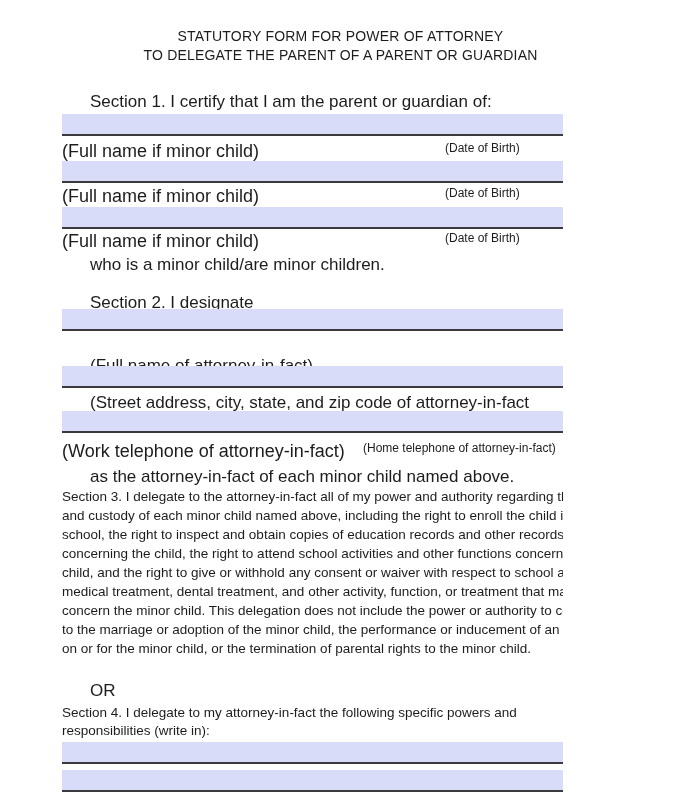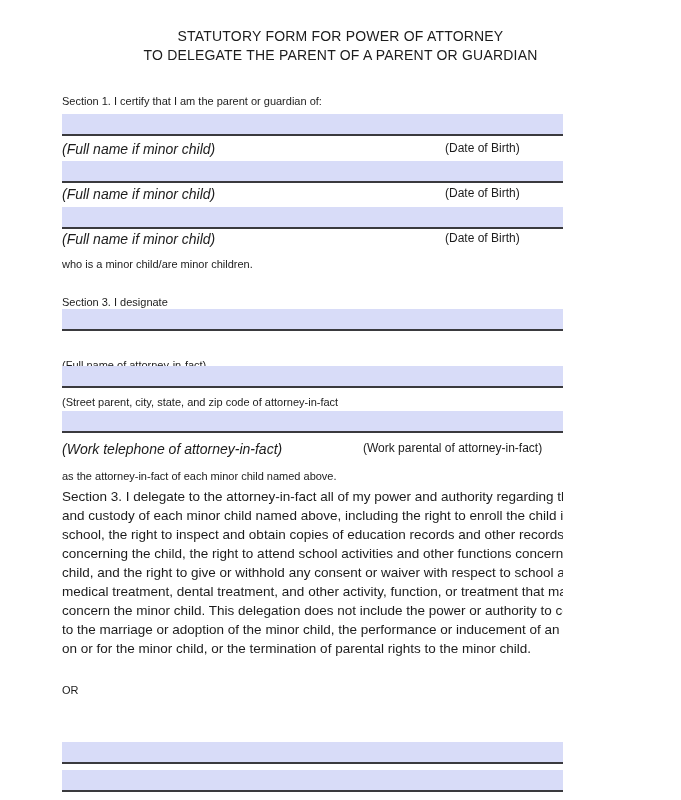--- a/index.html
+++ b/index.html
@@ -16,35 +16,35 @@
     font-family:"Liberation Sans","DejaVu Sans",sans-serif;
     color:var(--text);
     overflow:hidden;
   }
   .abs{position:absolute;left:62px;}
   .title{
     position:absolute;top:27px;left:0;width:681px;
     text-align:center;font-size:14px;line-height:19px;
     letter-spacing:.2px;white-space:nowrap;
   }
-  .txt{font-size:11px;line-height:17px;white-space:nowrap;}
+  .txt{font-size:17px;line-height:17px;white-space:nowrap;margin-left:28px;}
   .para{font-size:13.5px;line-height:19px;white-space:normal;}
   .field{
     position:absolute;left:62px;
     box-sizing:border-box;
     width:527px;height:22px;
     background:var(--field-bg);
     border:none;
     border-bottom:2px solid var(--field-underline);
     padding:1px 4px;
     font-family:inherit;font-size:13.5px;color:var(--text);
     outline:none;border-radius:0;
   }
   .lblrow{position:absolute;left:62px;width:552px;height:17px;}
-  .lblrow .first{position:absolute;left:0;top:0;font-size:14px;white-space:nowrap;font-style:italic;}
+  .lblrow .first{position:absolute;left:0;top:0;font-size:18px;white-space:nowrap;}
   .lblrow .second{position:absolute;top:0;font-size:12px;white-space:nowrap;}
   .pos-dob{left:383px;}
   .pos-work{left:301px;}
   .comma{position:absolute;left:583px;top:318px;font-size:13.5px;}
 </style>
 </head>
 <body>
 
 <div class="page">
 
@@ -68,38 +68,39 @@
   </div>
 
   <input type="text" class="field" style="top: 207px;" value="">
   <div class="lblrow" style="top:231px">
     <span class="first">(Full name if minor child)</span>
     <span class="second pos-dob">(Date of Birth)</span>
   </div>
 
   <div class="abs txt" style="top:256px">who is a minor child/are minor children.</div>
 
-  <div class="abs txt" style="top:294px">Section 3. I designate</div>
+  <div class="abs txt" style="top:294px">Section 2. I designate</div>
 
   <input type="text" class="field" style="top: 309px; width: 518px;" value="">
   <span class="comma">,</span>
   <div class="abs txt" style="top:357px">(Full name of attorney-in-fact)</div>
 
   <input type="text" class="field" style="top: 366px;" value="">
-  <div class="abs txt" style="top:394px">(Street parent, city, state, and zip code of attorney-in-fact</div>
+  <div class="abs txt" style="top:394px">(Street address, city, state, and zip code of attorney-in-fact</div>
 
   <input type="text" class="field" style="top: 411px;" value="">
   <div class="lblrow" style="top:441px">
     <span class="first">(Work telephone of attorney-in-fact)</span>
-    <span class="second pos-work">(Work parental of attorney-in-fact)</span>
+    <span class="second pos-work">(Home telephone of attorney-in-fact)</span>
   </div>
 
   <div class="abs txt" style="top:468px">as the attorney-in-fact of each minor child named above.</div>
 
   <div class="abs para" style="top:487px;width:552px">Section 3. I delegate to the attorney-in-fact all of my power and authority regarding the care and custody of each minor child named above, including the right to enroll the child in school, the right to inspect and obtain copies of education records and other records concerning the child, the right to attend school activities and other functions concerning the child, and the right to give or withhold any consent or waiver with respect to school activities, medical treatment, dental treatment, and other activity, function, or treatment that may concern the minor child. This delegation does not include the power or authority to consent to the marriage or adoption of the minor child, the performance or inducement of an abortion on or for the minor child, or the termination of parental rights to the minor child.</div>
 
   <div class="abs txt" style="top:682px">OR</div>
 
+  <div class="abs para" style="top:704px;width:520px;line-height:17.5px">Section 4. I delegate to my attorney-in-fact the following specific powers and responsibilities (write in):</div>
 
   <input type="text" class="field" style="top: 742px;" value="">
   <input type="text" class="field" style="top: 770px;" value="">
 
 </div>
 
 </body></html>

